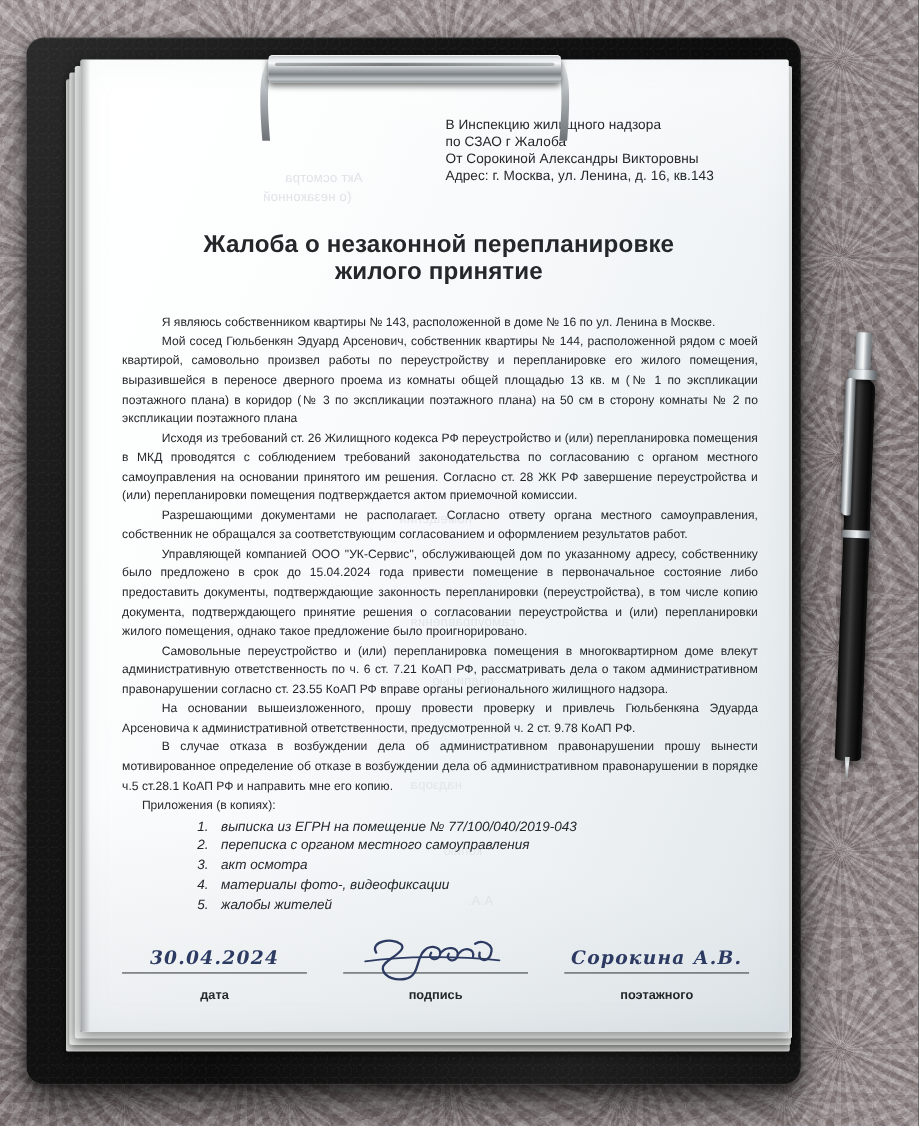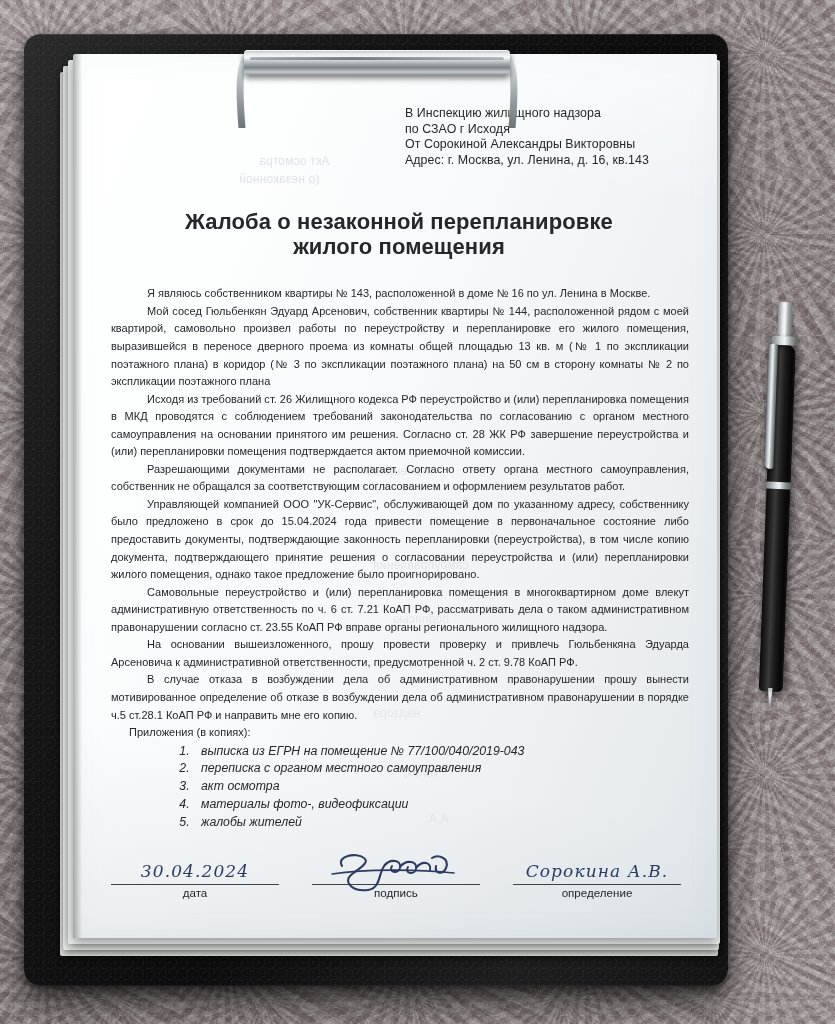--- a/index.html
+++ b/index.html
@@ -227,29 +227,30 @@
     left: 38px;
     top: 800px;
     width: 570px;
     display: flex;
     justify-content: space-between;
   }
   .sign-cell {
     width: 168px;
     text-align: center;
     position: relative;
+    font-weight: bold;
   }
   .sign-line {
     position: relative;
     height: 30px;
     border-bottom: 1.3px solid #3c4246;
   }
   .sign-caption {
     font-size: 11.6px;
-    margin-top: 1px;
+    margin-top: 13px;
     color: #23282b;
   }
   .handwrite {
     position: absolute;
     left: 0; right: 0;
     bottom: 3px;
     text-align: center;
     font-family: "DejaVu Serif", serif;
     font-style: italic;
     font-size: 17px;
@@ -384,28 +385,28 @@
     <span class="ghost g4">самоуправления</span>
     <span class="ghost g5">подписью</span>
     <span class="ghost g6">надзора</span>
     <span class="ghost g7">копию</span>
     <span class="ghost g8">А.А.</span>
 
     <div class="doc">
 
       <div class="addressee">
         <div>В Инспекцию жилищного надзора</div>
-        <div>по СЗАО г Исходя</div>
+        <div>по СЗАО г Жалоба</div>
         <div>От Сорокиной Александры Викторовны</div>
         <div>Адрес: г. Москва, ул. Ленина, д. 16, кв.143</div>
       </div>
 
       <div class="title">
         <div>Жалоба о незаконной перепланировке</div>
-        <div>жилого помещения</div>
+        <div>жилого принятие</div>
       </div>
 
       <div class="body">
         <p>Я являюсь собственником квартиры № 143, расположенной в доме № 16 по ул. Ленина в Москве.</p>
         <p>Мой сосед Гюльбенкян Эдуард Арсенович, собственник квартиры № 144, расположенной рядом с моей квартирой, самовольно произвел работы по переустройству и перепланировке его жилого помещения, выразившейся в переносе дверного проема из комнаты общей площадью 13 кв. м (№ 1 по экспликации поэтажного плана) в коридор (№ 3 по экспликации поэтажного плана) на 50 см в сторону комнаты № 2 по экспликации поэтажного плана</p>
         <p>Исходя из требований ст. 26 Жилищного кодекса РФ переустройство и (или) перепланировка помещения в МКД проводятся с соблюдением требований законодательства по согласованию с органом местного самоуправления на основании принятого им решения. Согласно ст. 28 ЖК РФ завершение переустройства и (или) перепланировки помещения подтверждается актом приемочной комиссии.</p>
         <p>Разрешающими документами не располагает. Согласно ответу органа местного самоуправления, собственник не обращался за соответствующим согласованием и оформлением результатов работ.</p>
         <p>Управляющей компанией ООО "УК-Сервис", обслуживающей дом по указанному адресу, собственнику было предложено в срок до 15.04.2024 года привести помещение в первоначальное состояние либо предоставить документы, подтверждающие законность перепланировки (переустройства), в том числе копию документа, подтверждающего принятие решения о согласовании переустройства и (или) перепланировки жилого помещения, однако такое предложение было проигнорировано.</p>
         <p>Самовольные переустройство и (или) перепланировка помещения в многоквартирном доме влекут административную ответственность по ч. 6 ст. 7.21 КоАП РФ, рассматривать дела о таком административном правонарушении согласно ст. 23.55 КоАП РФ вправе органы регионального жилищного надзора.</p>
         <p>На основании вышеизложенного, прошу провести проверку и привлечь Гюльбенкяна Эдуарда Арсеновича к административной ответственности, предусмотренной ч. 2 ст. 9.78 КоАП РФ.</p>
@@ -441,21 +442,21 @@
               <path d="M6 24 C40 19, 90 19, 128 23" stroke="#2d3b63" stroke-width="1.6" stroke-linecap="round" fill="none"></path>
             </svg>
           </div>
           <div class="sign-caption">подпись</div>
         </div>
 
         <div class="sign-cell">
           <div class="sign-line">
             <span class="handwrite">Сорокина А.В.</span>
           </div>
-          <div class="sign-caption">определение</div>
+          <div class="sign-caption">поэтажного</div>
         </div>
 
       </div>
 
     </div>
   </div>
 
   <div class="page-shadow-left"></div>
 
   <div class="clip-wrap">

